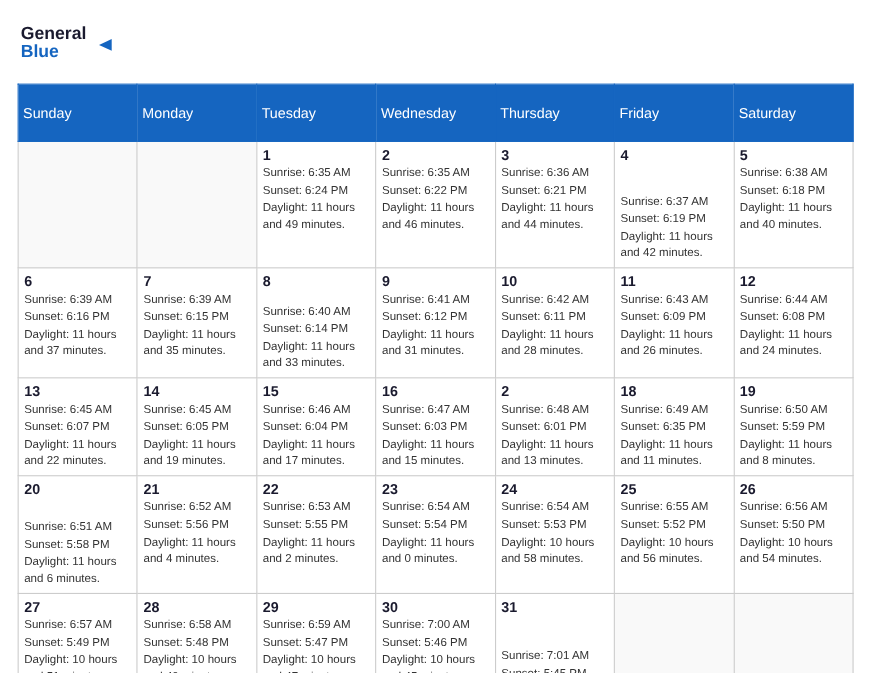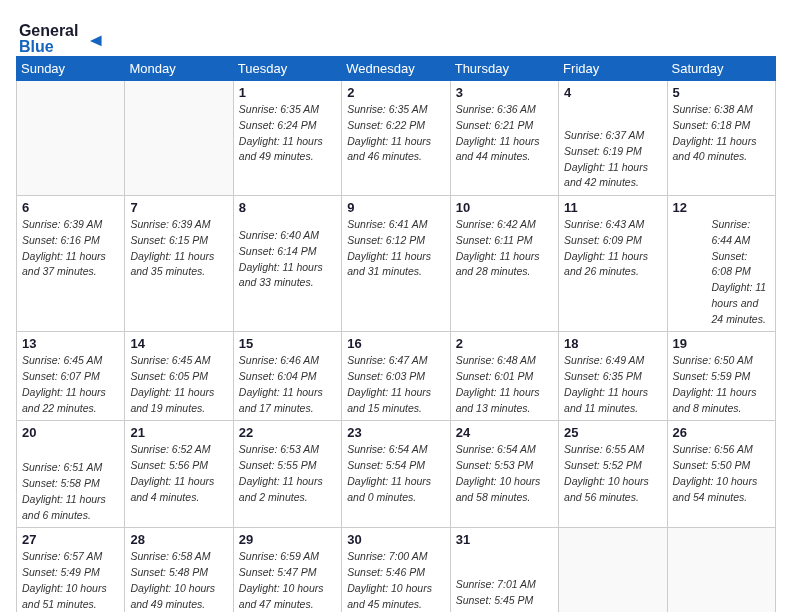--- a/index.html
+++ b/index.html
@@ -7,21 +7,21 @@
       font-family: Arial, sans-serif;
       background: #fff;
       width: 792px;
       min-height: 612px;
       padding: 16px;
     }
     .header {
       display: flex;
       justify-content: space-between;
       align-items: flex-end;
-      margin-bottom: 0;
+      margin-bottom: 20px;
     }
     .logo {
       display: flex;
       flex-direction: column;
       align-items: flex-start;
     }
     .logo-svg {
       width: 100px;
       height: 40px;
     }
@@ -39,21 +39,21 @@
       margin-top: 2px;
     }
     .calendar {
       width: 100%;
       border-collapse: collapse;
       font-size: 11px;
     }
     .calendar th {
       background: #1565c0;
       color: #fff;
-      padding: 4px 4px;
+      padding: 18px 4px;
       text-align: left;
       font-size: 13px;
       font-weight: normal;
       border: 1px solid #1565c0;
     }
     .calendar td {
       border: 1px solid #ccc;
       padding: 4px 5px;
       vertical-align: top;
       width: 108px;
@@ -67,21 +67,20 @@
       font-size: 13px;
       font-weight: bold;
       color: #1a1a2e;
       display: block;
       margin-bottom: 2px;
     }
     .day-detail {
       color: #333;
       font-size: 10.5px;
       line-height: 1.5;
-      font-style: italic;
     }
   </style>
 </head>
 <body>
 
 <div class="header">
   <div class="logo">
     <svg class="logo-svg" viewBox="0 0 110 45" xmlns="http://www.w3.org/2000/svg">
       <text x="2" y="22" font-family="Arial" font-size="18" font-weight="bold" fill="#1a1a2e">General</text>
       <text x="2" y="40" font-family="Arial" font-size="18" font-weight="bold" fill="#1565c0">Blue</text>
@@ -173,21 +172,21 @@
 Daylight: 11 hours and 28 minutes.</div>
         </td>
         <td>
           <span class="day-num">11</span>
           <div class="day-detail" style="white-space: pre-line;">Sunrise: 6:43 AM
 Sunset: 6:09 PM
 Daylight: 11 hours and 26 minutes.</div>
         </td>
         <td>
           <span class="day-num">12</span>
-          <div class="day-detail" style="white-space: pre-line; margin-left: 39px;">Sunrise: 6:44 AM
+          <div class="day-detail" style="white-space: pre-line;">Sunrise: 6:44 AM
 Sunset: 6:08 PM
 Daylight: 11 hours and 24 minutes.</div>
         </td>
       </tr>
       <tr>
         <td>
           <span class="day-num">13</span>
           <div class="day-detail" style="white-space: pre-line;">Sunrise: 6:45 AM
 Sunset: 6:07 PM
 Daylight: 11 hours and 22 minutes.</div>

